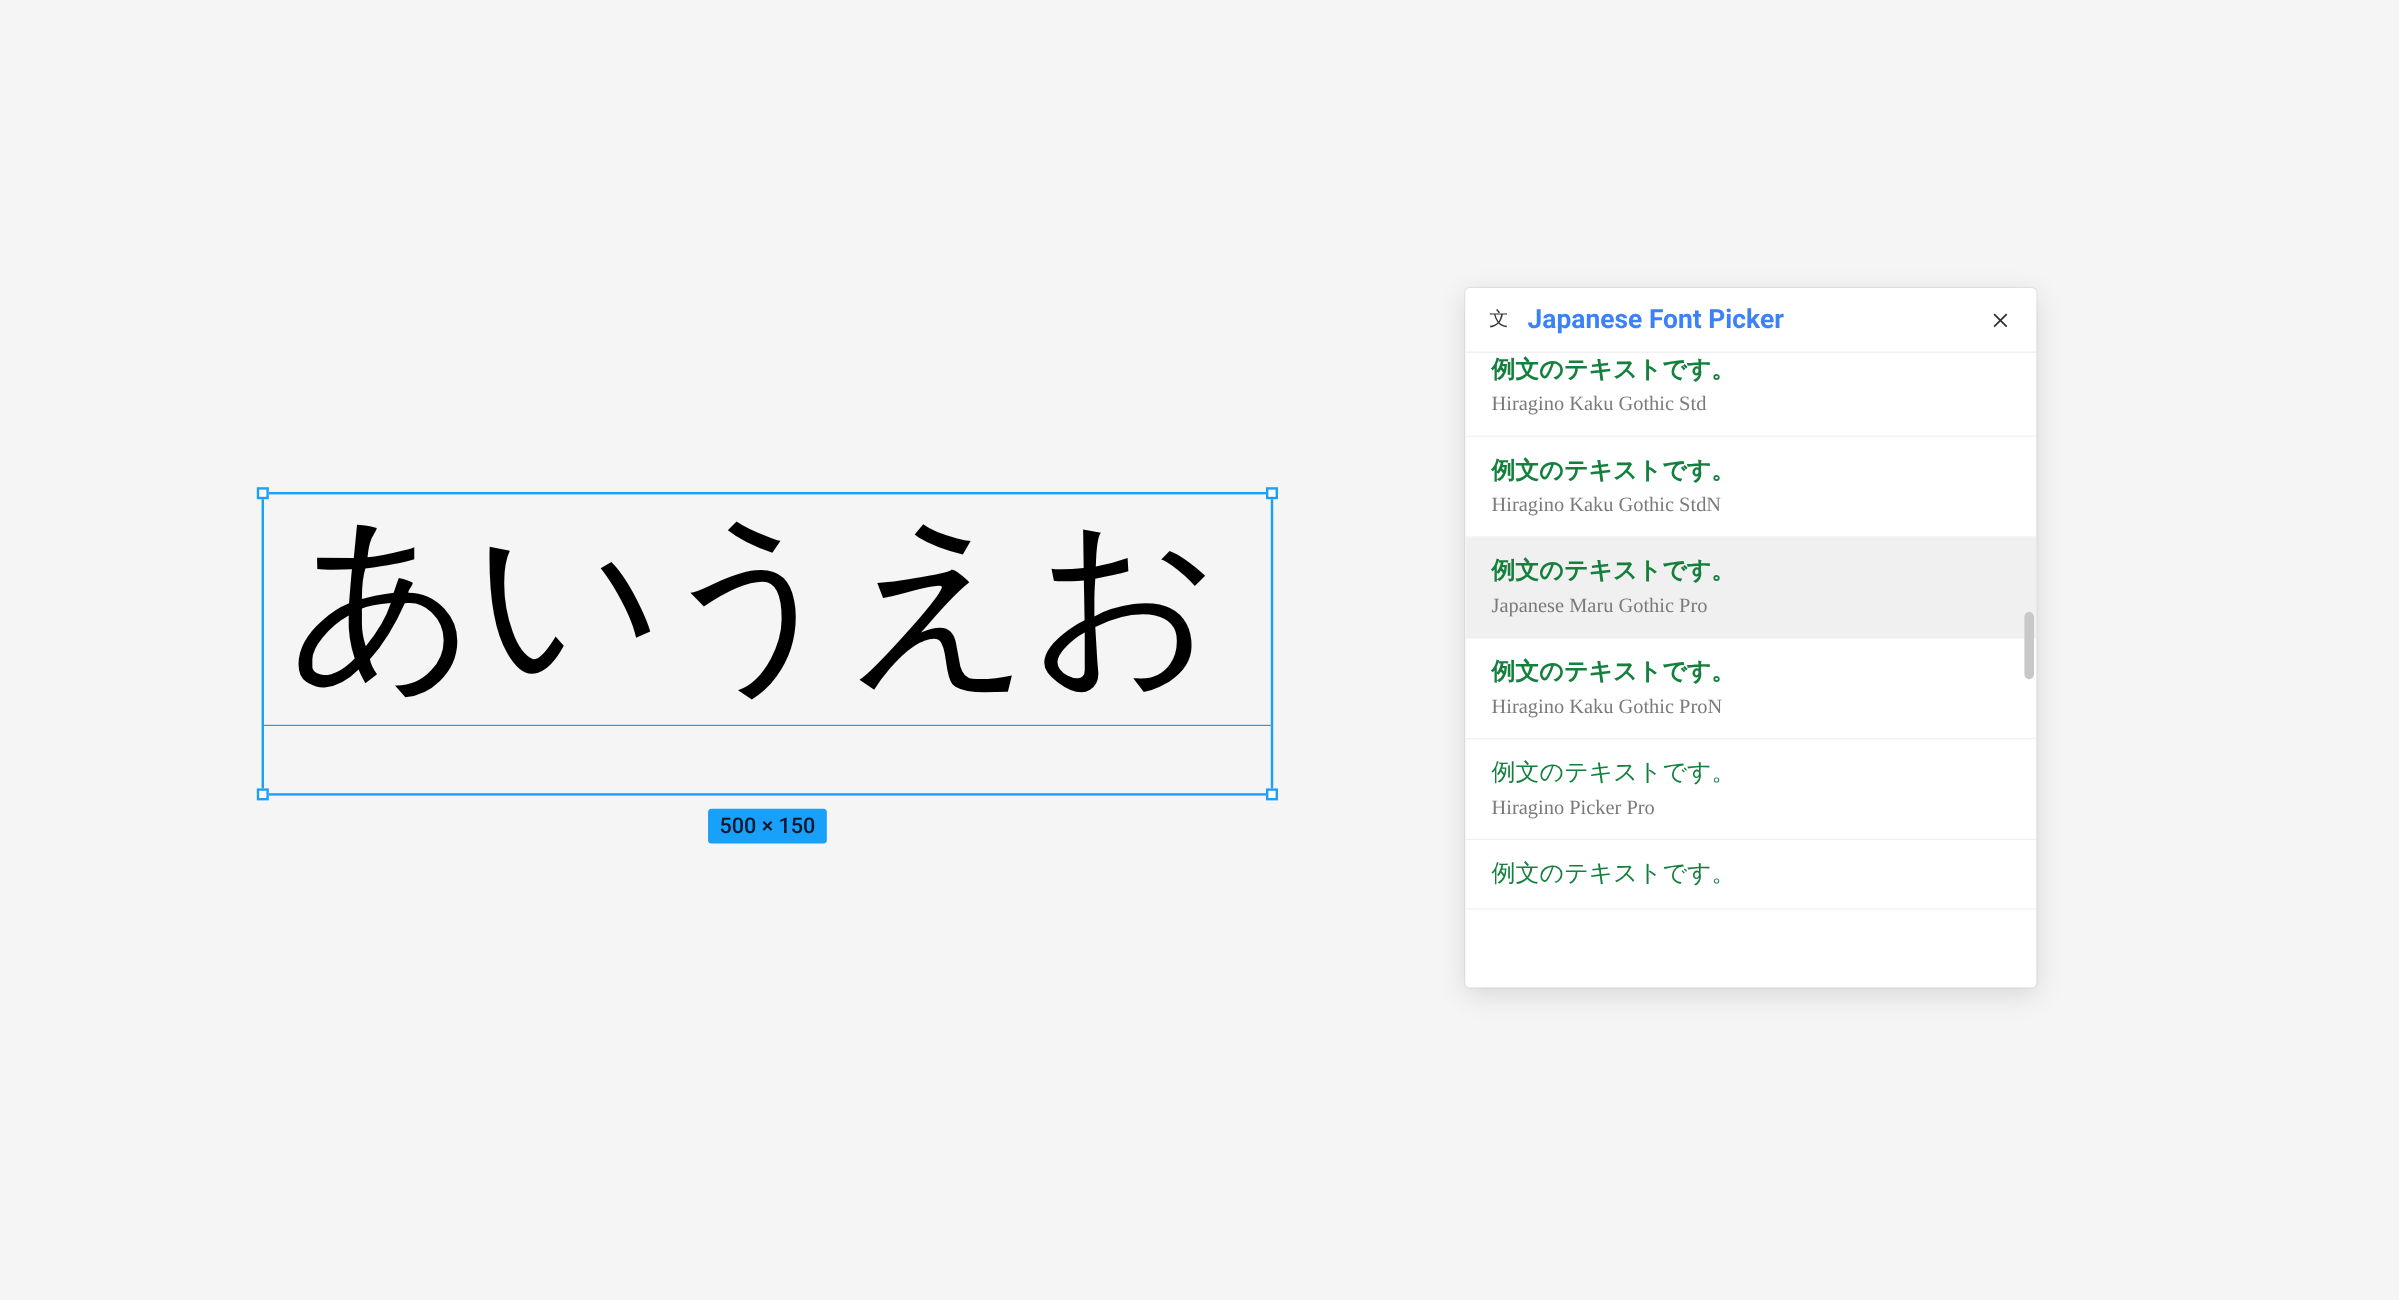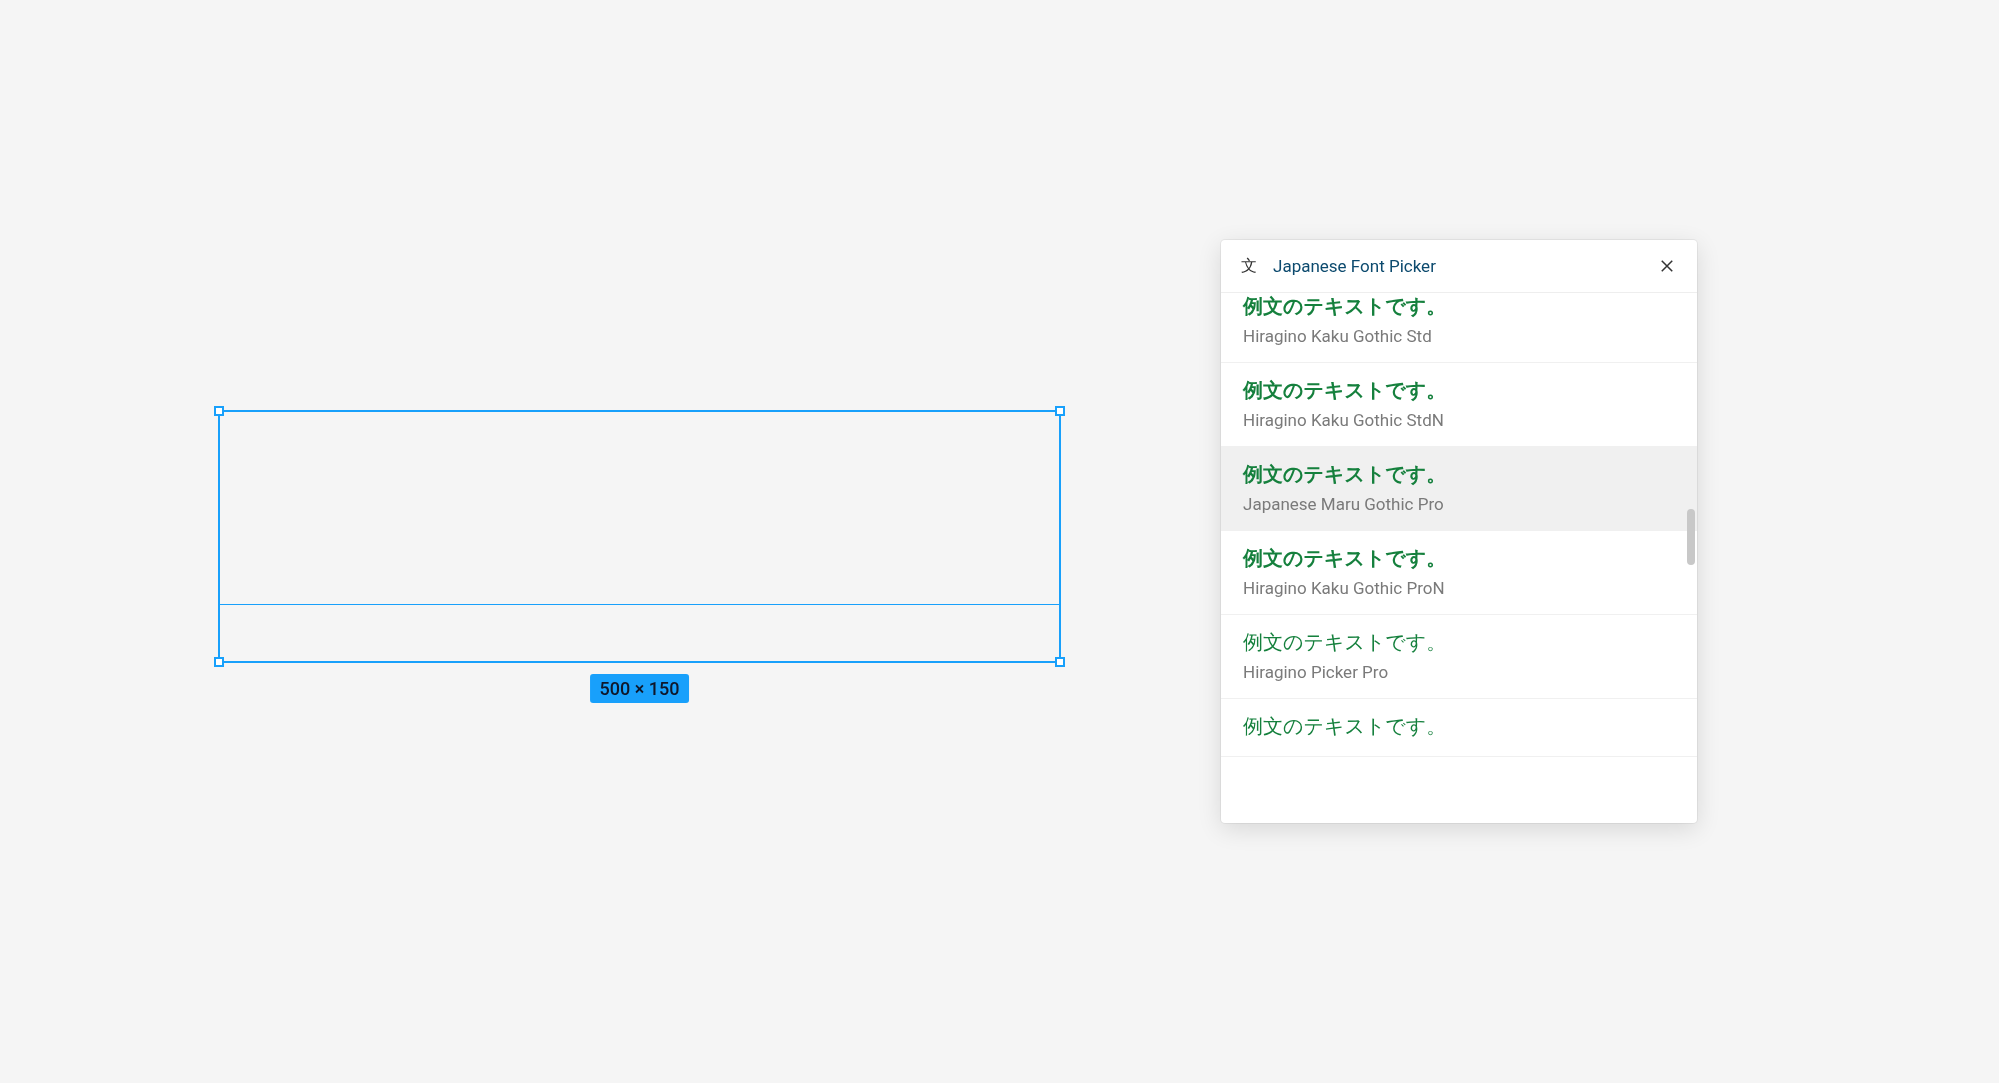--- a/index.html
+++ b/index.html
@@ -107,23 +107,23 @@
       height: 20px;
       display: flex;
       align-items: center;
       justify-content: center;
       font-size: 16px;
       color: #333;
       font-family: serif;
     }
 
     .panel-title {
-      font-size: 17px;
-      font-weight: 400;
-      color: #0c4a6e;
+      font-size: 22px;
+      font-weight: 700;
+      color: #3b82f6;
       flex: 1;
     }
 
     .close-btn {
       width: 24px;
       height: 24px;
       cursor: pointer;
       display: flex;
       align-items: center;
       justify-content: center;
@@ -171,20 +171,21 @@
     }
     .font-sample.maru {
       font-family: "Hiragino Maru Gothic ProN", sans-serif;
       font-weight: 600;
     }
 
     .font-name {
       font-size: 17px;
       color: #7a7a7a;
       font-weight: 400;
+      font-family: Liberation Serif, serif;
     }
 
     .font-item.name-only .font-sample {
       margin-bottom: 0;
     }
 
     .scroll-thumb {
       position: absolute;
       right: 2px;
       top: 216px;
@@ -192,20 +193,21 @@
       height: 56px;
       background: #c8c8c8;
       border-radius: 4px;
     }
   </style>
 </head>
 <body>
 
 <div class="selection-container">
   <div class="selection-frame">
+    <div class="canvas-text">あいうえお</div>
     <div class="text-baseline"></div>
     <div class="selection-handle handle-tl"></div>
     <div class="selection-handle handle-tr"></div>
     <div class="selection-handle handle-bl"></div>
     <div class="selection-handle handle-br"></div>
   </div>
   <div class="size-badge">500 × 150</div>
 </div>
 
 <div class="font-picker-panel">

